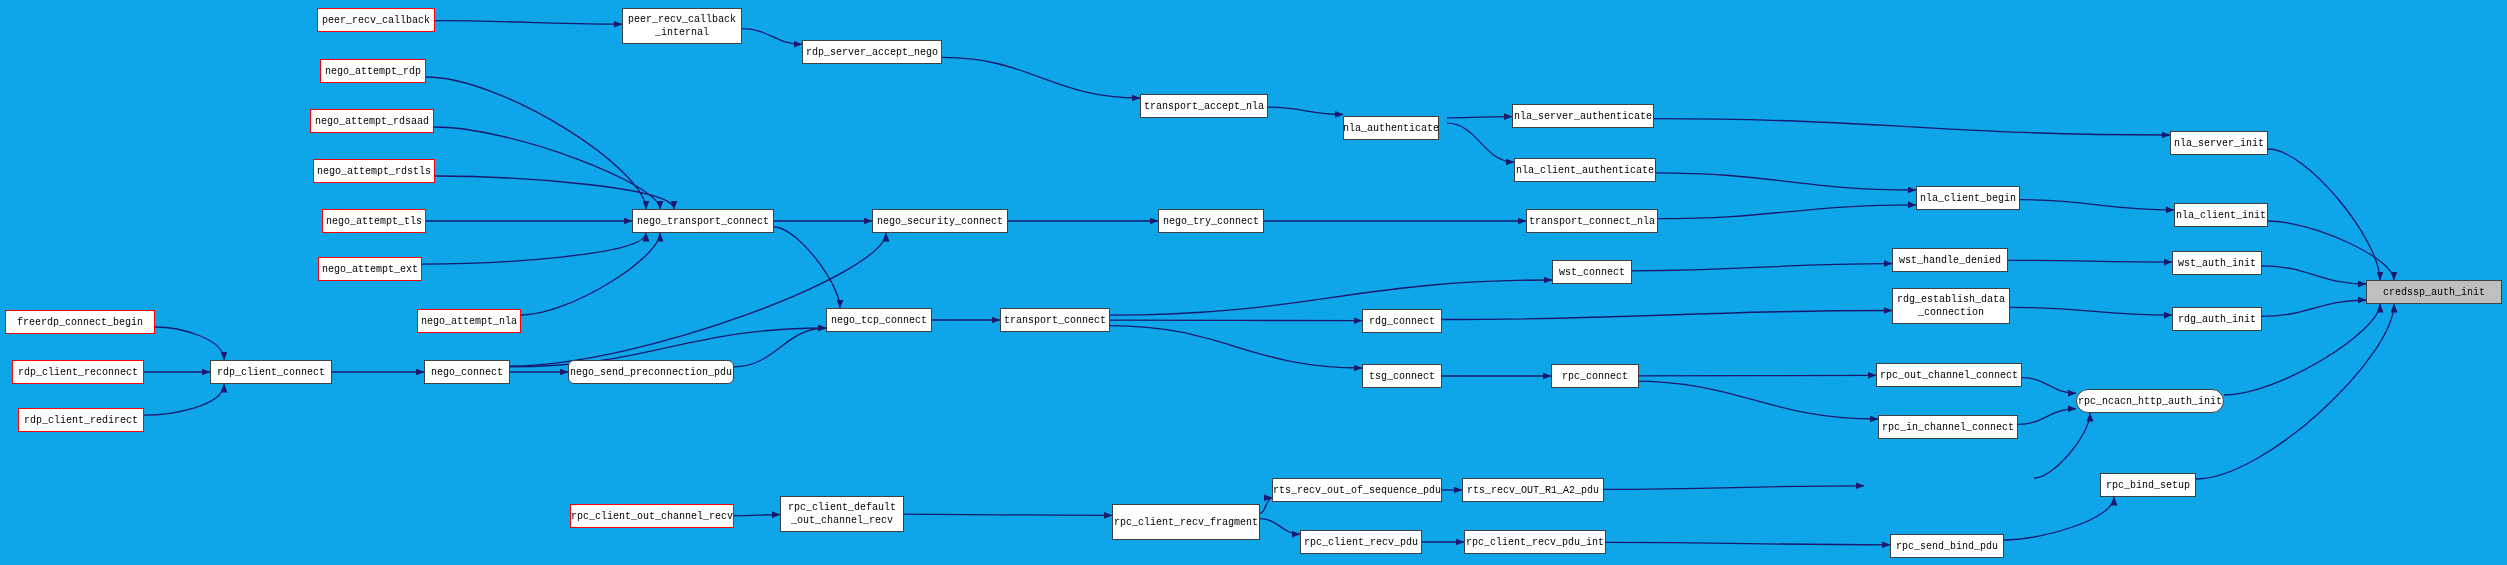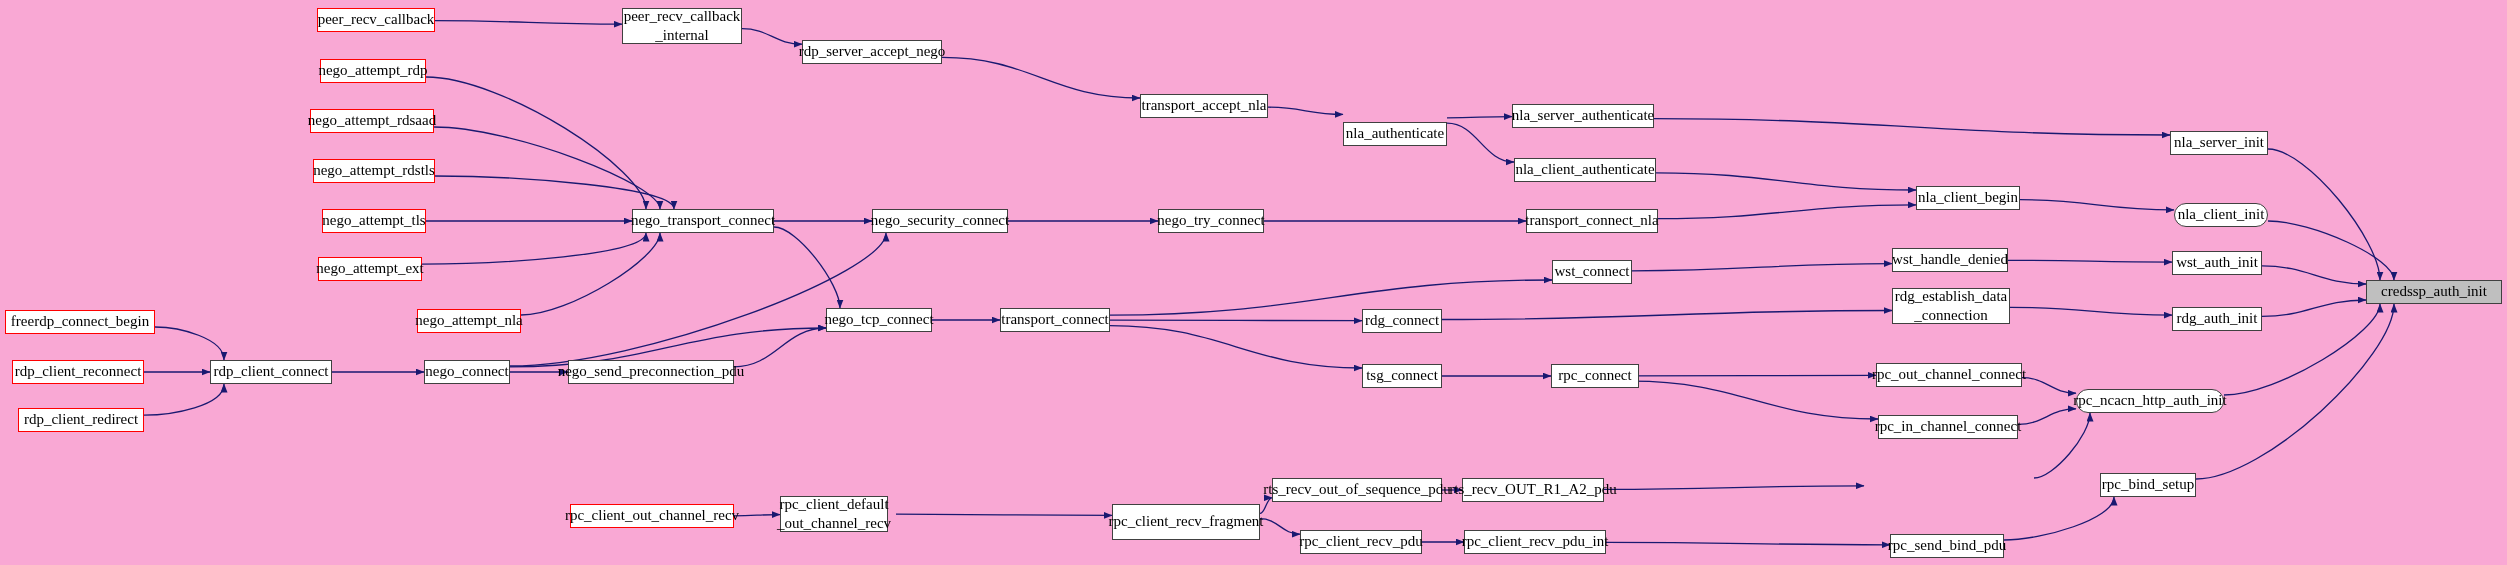--- a/index.html
+++ b/index.html
@@ -1,22 +1,22 @@
 <!DOCTYPE html>
 <html><head>
 <meta charset="utf-8">
 <style>
   html, body { margin: 0; padding: 0; background: #ffffff; }
   #canvas {
     position: relative;
     width: 2507px;
     height: 565px;
-    background: #f9a8d4;
-    font-family: Liberation Serif, serif;
-    font-size: 15px;
+    background: #0ea5e9;
+    font-family: Liberation Mono, monospace;
+    font-size: 10px;
     overflow: hidden;
   }
   #edge-layer {
     position: absolute;
     left: 0; top: 0;
     width: 2507px; height: 565px;
   }
   .node {
     position: absolute;
     box-sizing: border-box;
@@ -111,50 +111,50 @@
     <div class="node external" style="left: 318px; top: 257px; width: 104px; height: 24px;">nego_attempt_ext</div>
     <div class="node external" style="left: 417px; top: 309px; width: 104px; height: 24px;">nego_attempt_nla</div>
     <div class="node external" style="left: 5px; top: 310px; width: 150px; height: 24px;">freerdp_connect_begin</div>
     <div class="node external" style="left: 12px; top: 360px; width: 132px; height: 24px;">rdp_client_reconnect</div>
     <div class="node external" style="left: 18px; top: 408px; width: 126px; height: 24px;">rdp_client_redirect</div>
     <div class="node external" style="left: 570px; top: 504px; width: 164px; height: 24px;">rpc_client_out_channel_recv</div>
     <div class="node normal" style="left: 622px; top: 8px; width: 120px; height: 36px;">peer_recv_callback
 _internal</div>
     <div class="node normal" style="left: 802px; top: 40px; width: 140px; height: 24px;">rdp_server_accept_nego</div>
     <div class="node normal" style="left: 1140px; top: 94px; width: 128px; height: 24px;">transport_accept_nla</div>
-    <div class="node normal" style="left: 1343px; top: 122px; width: 104px; height: 24px;">nla_authenticate</div>
+    <div class="node normal" style="left: 1343px; top: 116px; width: 96px; height: 24px;">nla_authenticate</div>
     <div class="node normal" style="left: 1512px; top: 104px; width: 142px; height: 24px;">nla_server_authenticate</div>
     <div class="node normal" style="left: 1514px; top: 158px; width: 142px; height: 24px;">nla_client_authenticate</div>
     <div class="node normal" style="left: 2170px; top: 131px; width: 98px; height: 24px;">nla_server_init</div>
     <div class="node normal" style="left: 1916px; top: 186px; width: 104px; height: 24px;">nla_client_begin</div>
-    <div class="node normal" style="left: 2174px; top: 203px; width: 94px; height: 24px; border-radius: 12px;">nla_client_init</div>
+    <div class="node normal" style="left: 2174px; top: 203px; width: 94px; height: 24px;">nla_client_init</div>
     <div class="node normal" style="left: 632px; top: 209px; width: 142px; height: 24px;">nego_transport_connect</div>
     <div class="node normal" style="left: 872px; top: 209px; width: 136px; height: 24px;">nego_security_connect</div>
     <div class="node normal" style="left: 1158px; top: 209px; width: 106px; height: 24px;">nego_try_connect</div>
     <div class="node normal" style="left: 1526px; top: 209px; width: 132px; height: 24px; text-align: right;">transport_connect_nla</div>
     <div class="node normal" style="left: 210px; top: 360px; width: 122px; height: 24px;">rdp_client_connect</div>
     <div class="node normal" style="left: 424px; top: 360px; width: 86px; height: 24px;">nego_connect</div>
-    <div class="node normal" style="left: 568px; top: 360px; width: 166px; height: 24px;">nego_send_preconnection_pdu</div>
+    <div class="node normal" style="left: 568px; top: 360px; width: 166px; height: 24px; border-radius: 6px;">nego_send_preconnection_pdu</div>
     <div class="node normal" style="left: 826px; top: 308px; width: 106px; height: 24px;">nego_tcp_connect</div>
     <div class="node normal" style="left: 1000px; top: 308px; width: 110px; height: 24px;">transport_connect</div>
     <div class="node normal" style="left: 1552px; top: 260px; width: 80px; height: 24px;">wst_connect</div>
     <div class="node normal" style="left: 1362px; top: 309px; width: 80px; height: 24px;">rdg_connect</div>
     <div class="node normal" style="left: 1362px; top: 364px; width: 80px; height: 24px;">tsg_connect</div>
     <div class="node normal" style="left: 1551px; top: 364px; width: 88px; height: 24px;">rpc_connect</div>
     <div class="node normal" style="left: 1892px; top: 248px; width: 116px; height: 24px;">wst_handle_denied</div>
     <div class="node normal" style="left: 2172px; top: 251px; width: 90px; height: 24px;">wst_auth_init</div>
     <div class="node normal" style="left: 1892px; top: 288px; width: 118px; height: 36px;">rdg_establish_data
 _connection</div>
     <div class="node normal" style="left: 2172px; top: 307px; width: 90px; height: 24px;">rdg_auth_init</div>
     <div class="node root" style="left: 2366px; top: 280px; width: 136px; height: 24px;">credssp_auth_init</div>
     <div class="node normal" style="left: 1876px; top: 363px; width: 146px; height: 24px;">rpc_out_channel_connect</div>
     <div class="node normal" style="left: 1878px; top: 415px; width: 140px; height: 24px;">rpc_in_channel_connect</div>
     <div class="node normal" style="left: 2076px; top: 389px; width: 148px; height: 24px; border-radius: 12px;">rpc_ncacn_http_auth_init</div>
     <div class="node normal" style="left: 2100px; top: 473px; width: 96px; height: 24px;">rpc_bind_setup</div>
     <div class="node normal" style="left: 1890px; top: 534px; width: 114px; height: 24px;">rpc_send_bind_pdu</div>
-    <div class="node normal" style="left: 780px; top: 496px; width: 108px; height: 36px;">rpc_client_default
+    <div class="node normal" style="left: 780px; top: 496px; width: 124px; height: 36px;">rpc_client_default
 _out_channel_recv</div>
     <div class="node normal" style="left: 1112px; top: 504px; width: 148px; height: 36px;">rpc_client_recv_fragment</div>
     <div class="node normal" style="left: 1272px; top: 478px; width: 170px; height: 24px;">rts_recv_out_of_sequence_pdu</div>
     <div class="node normal" style="left: 1462px; top: 478px; width: 142px; height: 24px;">rts_recv_OUT_R1_A2_pdu</div>
     <div class="node normal" style="left: 1300px; top: 530px; width: 122px; height: 24px;">rpc_client_recv_pdu</div>
     <div class="node normal" style="left: 1464px; top: 530px; width: 142px; height: 24px;">rpc_client_recv_pdu_int</div>
   </div>
 
 </body></html>

